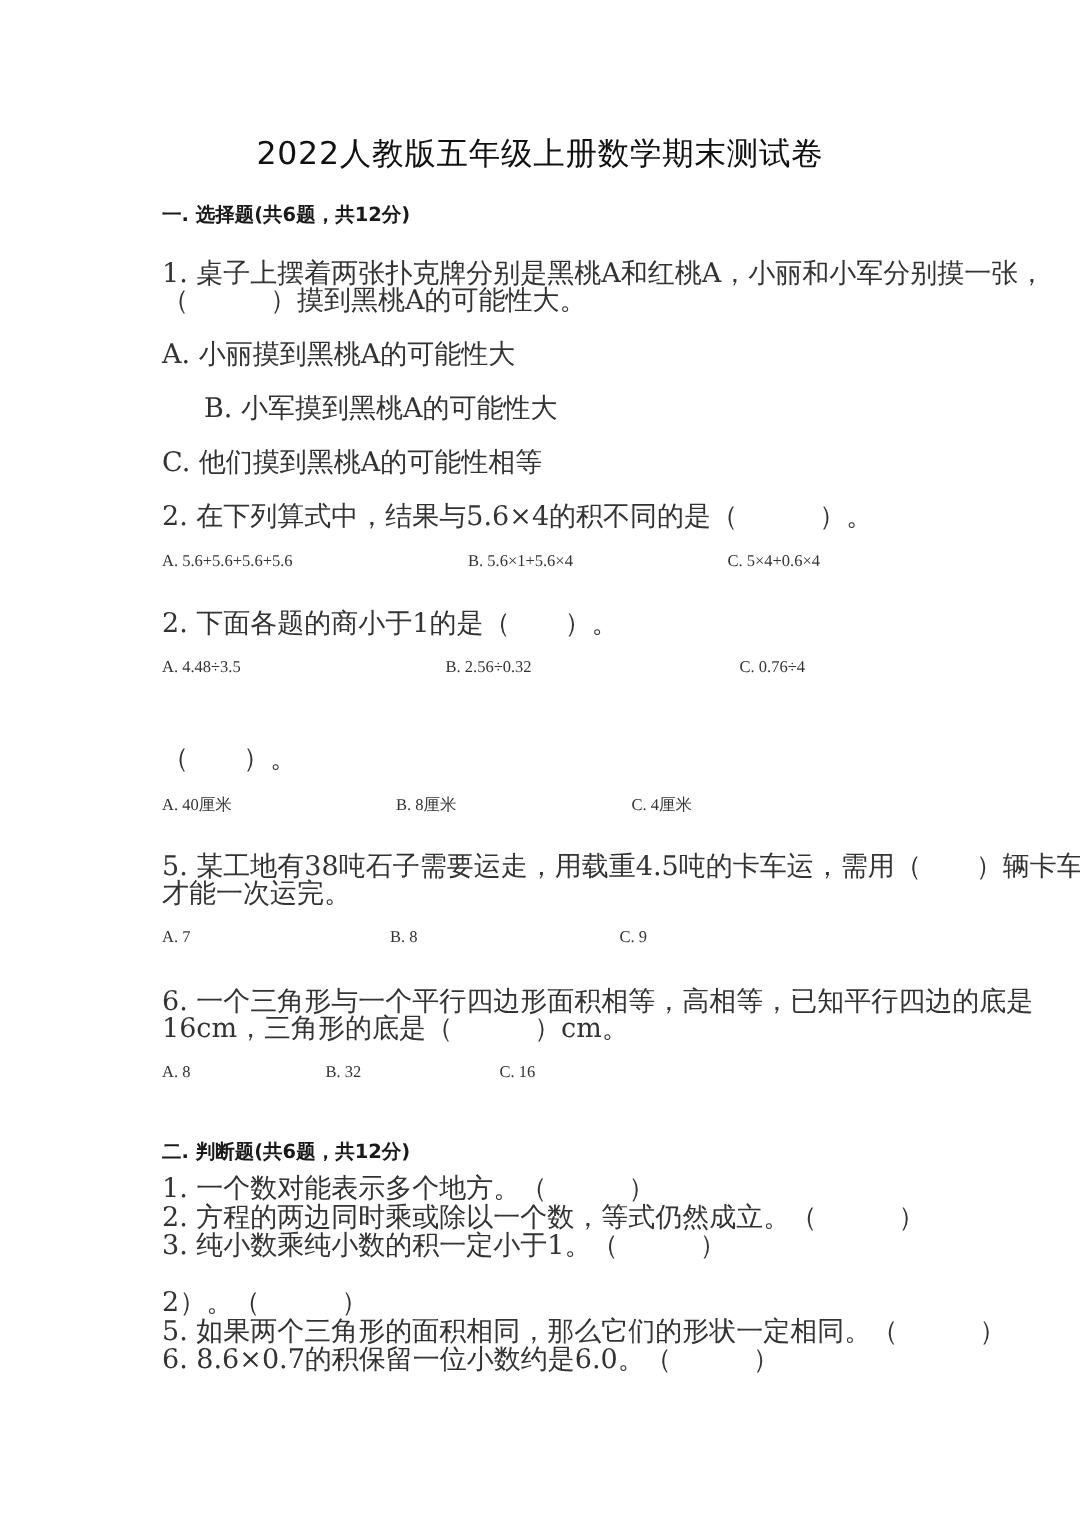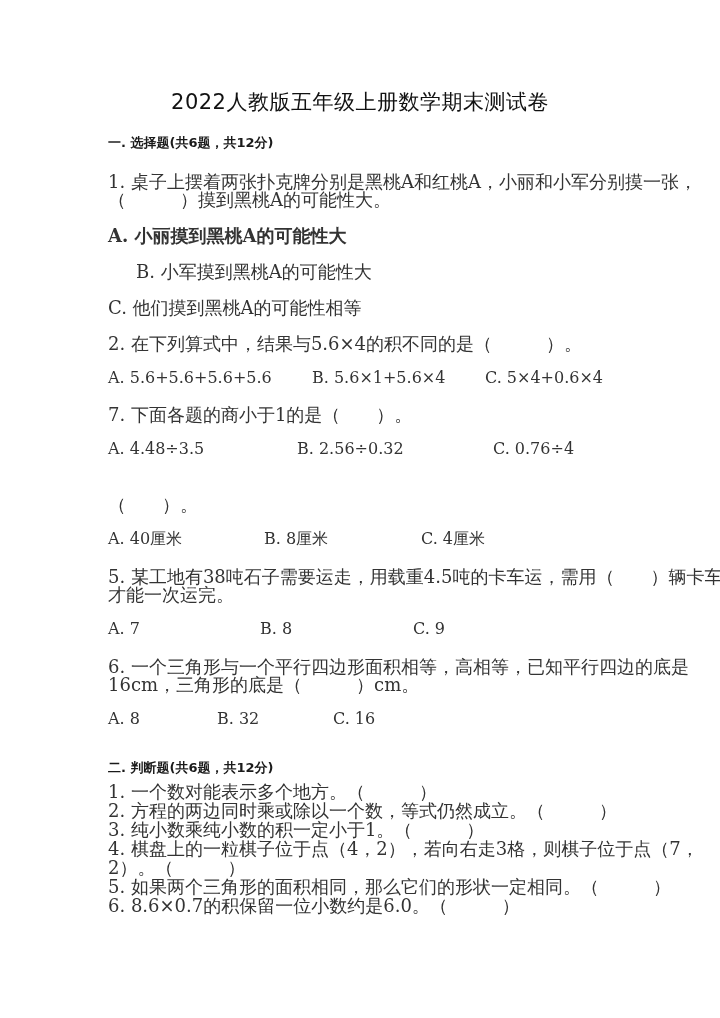--- a/index.html
+++ b/index.html
@@ -15,44 +15,44 @@
     font-family: "DejaVu Sans", "Liberation Sans", sans-serif;
   }
   .section-head {
     position: absolute; left: 108px; font-size: 13px; font-weight: bold; color: #1a1a1a;
     font-family: "DejaVu Sans", "Liberation Sans", sans-serif;
   }
   .line {
     position: absolute; left: 108px; font-size: 18px; color: #333; white-space: nowrap;
   }
   .opt {
-    position: absolute; font-size: 16px; color: #333; white-space: nowrap;
+    position: absolute; font-size: 11px; color: #333; white-space: nowrap; font-family: Liberation Serif, serif;
   }
 </style>
 </head>
 <body>
 
 <div class="page">
 
   <div class="title">2022人教版五年级上册数学期末测试卷</div>
 
   <div class="section-head" style="top:134px;">一. 选择题(共6题，共12分)</div>
 
   <div class="line" style="top:170px;">1. 桌子上摆着两张扑克牌分别是黑桃A和红桃A，小丽和小军分别摸一张，</div>
   <div class="line" style="top:188px;text-align:center;">（　　　）摸到黑桃A的可能性大。</div>
-  <div class="line" style="top:224px;font-weight:bold;">A. 小丽摸到黑桃A的可能性大</div>
+  <div class="line" style="top:224px;">A. 小丽摸到黑桃A的可能性大</div>
   <div class="line" style="top:260px;margin-left:28px;">B. 小军摸到黑桃A的可能性大</div>
   <div class="line" style="top:296px;">C. 他们摸到黑桃A的可能性相等</div>
 
   <div class="line" style="top:332px;">2. 在下列算式中，结果与5.6×4的积不同的是（　　　）。</div>
   <div class="opt" style="top:368px; left:108px;">A. 5.6+5.6+5.6+5.6</div>
   <div class="opt" style="top:368px; left:312px;">B. 5.6×1+5.6×4</div>
   <div class="opt" style="top:368px; left:485px;">C. 5×4+0.6×4</div>
 
-  <div class="line" style="top:403px;">7. 下面各题的商小于1的是（　　）。</div>
+  <div class="line" style="top:403px;">2. 下面各题的商小于1的是（　　）。</div>
   <div class="opt" style="top:439px; left:108px;">A. 4.48÷3.5</div>
   <div class="opt" style="top:439px; left:297px;">B. 2.56÷0.32</div>
   <div class="opt" style="top:439px; left:493px;">C. 0.76÷4</div>
 
   <div class="line" style="top:493px;">（　　）。</div>
   <div class="opt" style="top:529px; left:108px;">A. 40厘米</div>
   <div class="opt" style="top:529px; left:264px;">B. 8厘米</div>
   <div class="opt" style="top:529px; left:421px;">C. 4厘米</div>
 
   <div class="line" style="top:565px;">5. 某工地有38吨石子需要运走，用载重4.5吨的卡车运，需用（　　）辆卡车</div>
@@ -65,18 +65,17 @@
   <div class="line" style="top:673px;">16cm，三角形的底是（　　　）cm。</div>
   <div class="opt" style="top:709px; left:108px;">A. 8</div>
   <div class="opt" style="top:709px; left:217px;">B. 32</div>
   <div class="opt" style="top:709px; left:333px;">C. 16</div>
 
   <div class="section-head" style="top:744px;margin-top:15px;">二. 判断题(共6题，共12分)</div>
 
   <div class="line" style="top:780px;">1. 一个数对能表示多个地方。（　　　）</div>
   <div class="line" style="top:799px;">2. 方程的两边同时乘或除以一个数，等式仍然成立。（　　　）</div>
   <div class="line" style="top:818px;">3. 纯小数乘纯小数的积一定小于1。（　　　）</div>
-  <div class="line" style="top:837px;">4. 棋盘上的一粒棋子位于点（4，2），若向右走3格，则棋子位于点（7，</div>
   <div class="line" style="top:856px;">2）。（　　　）</div>
   <div class="line" style="top:875px;">5. 如果两个三角形的面积相同，那么它们的形状一定相同。（　　　）</div>
   <div class="line" style="top:894px;">6. 8.6×0.7的积保留一位小数约是6.0。（　　　）</div>
 
 </div>
 
 </body></html>

